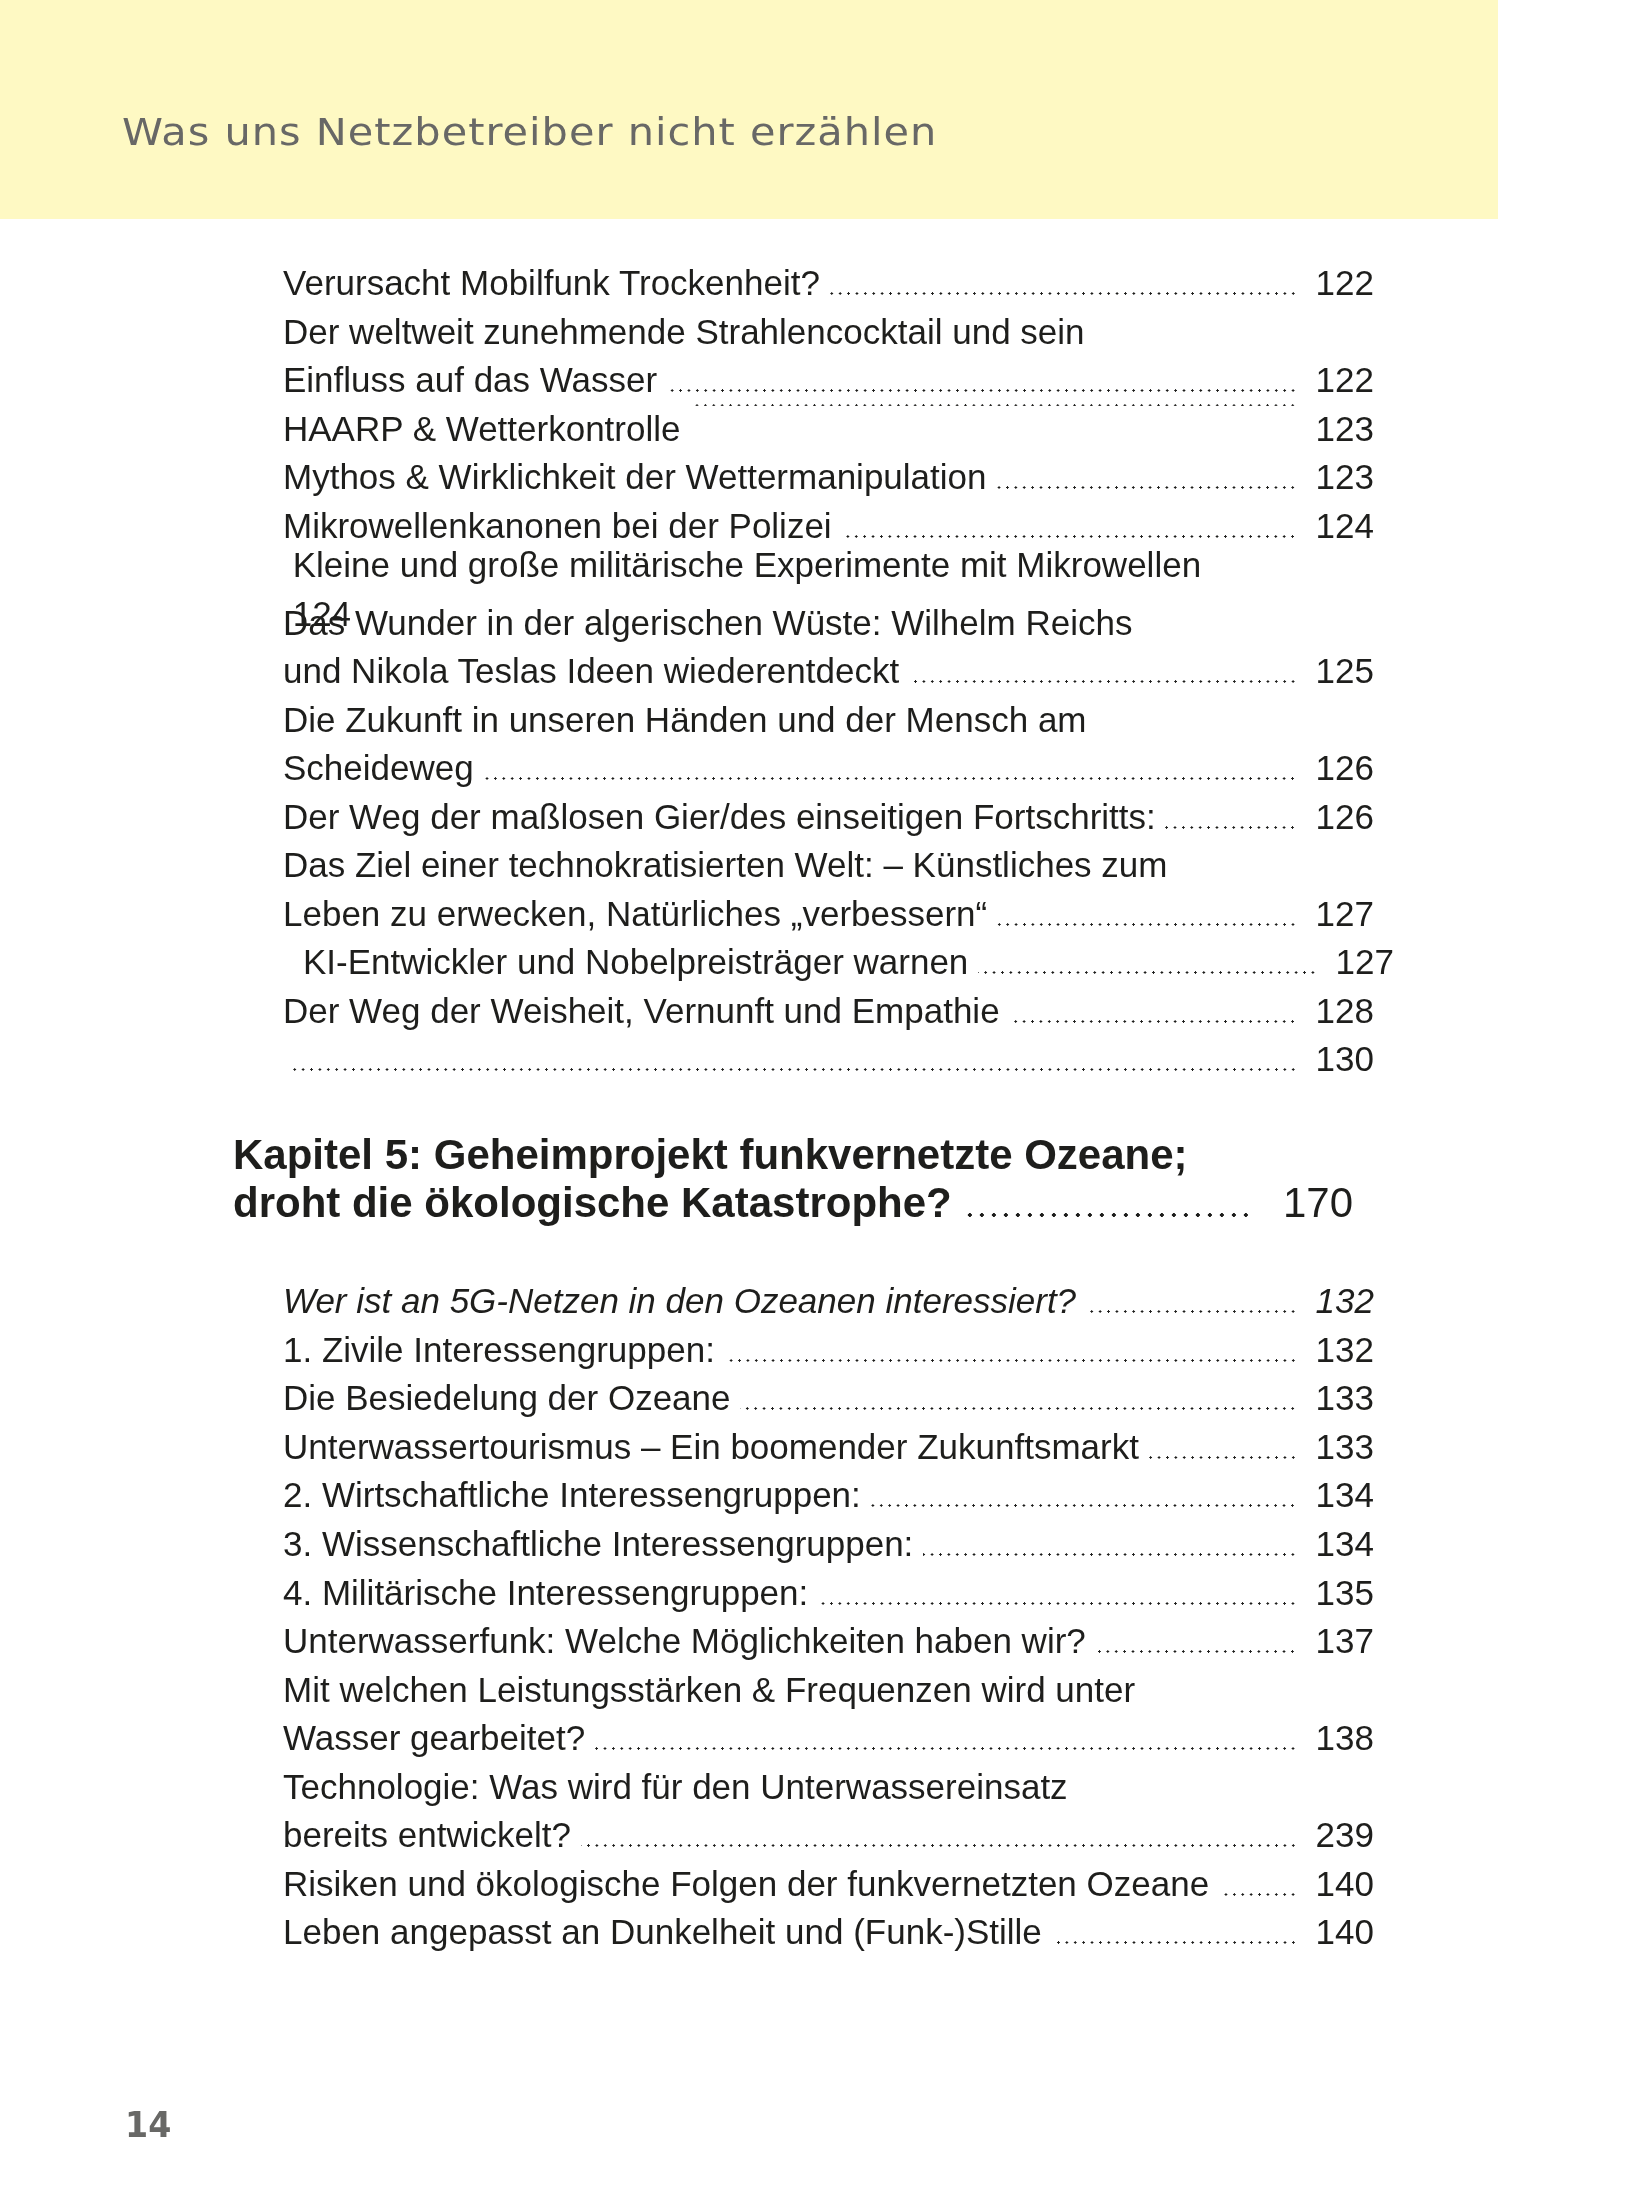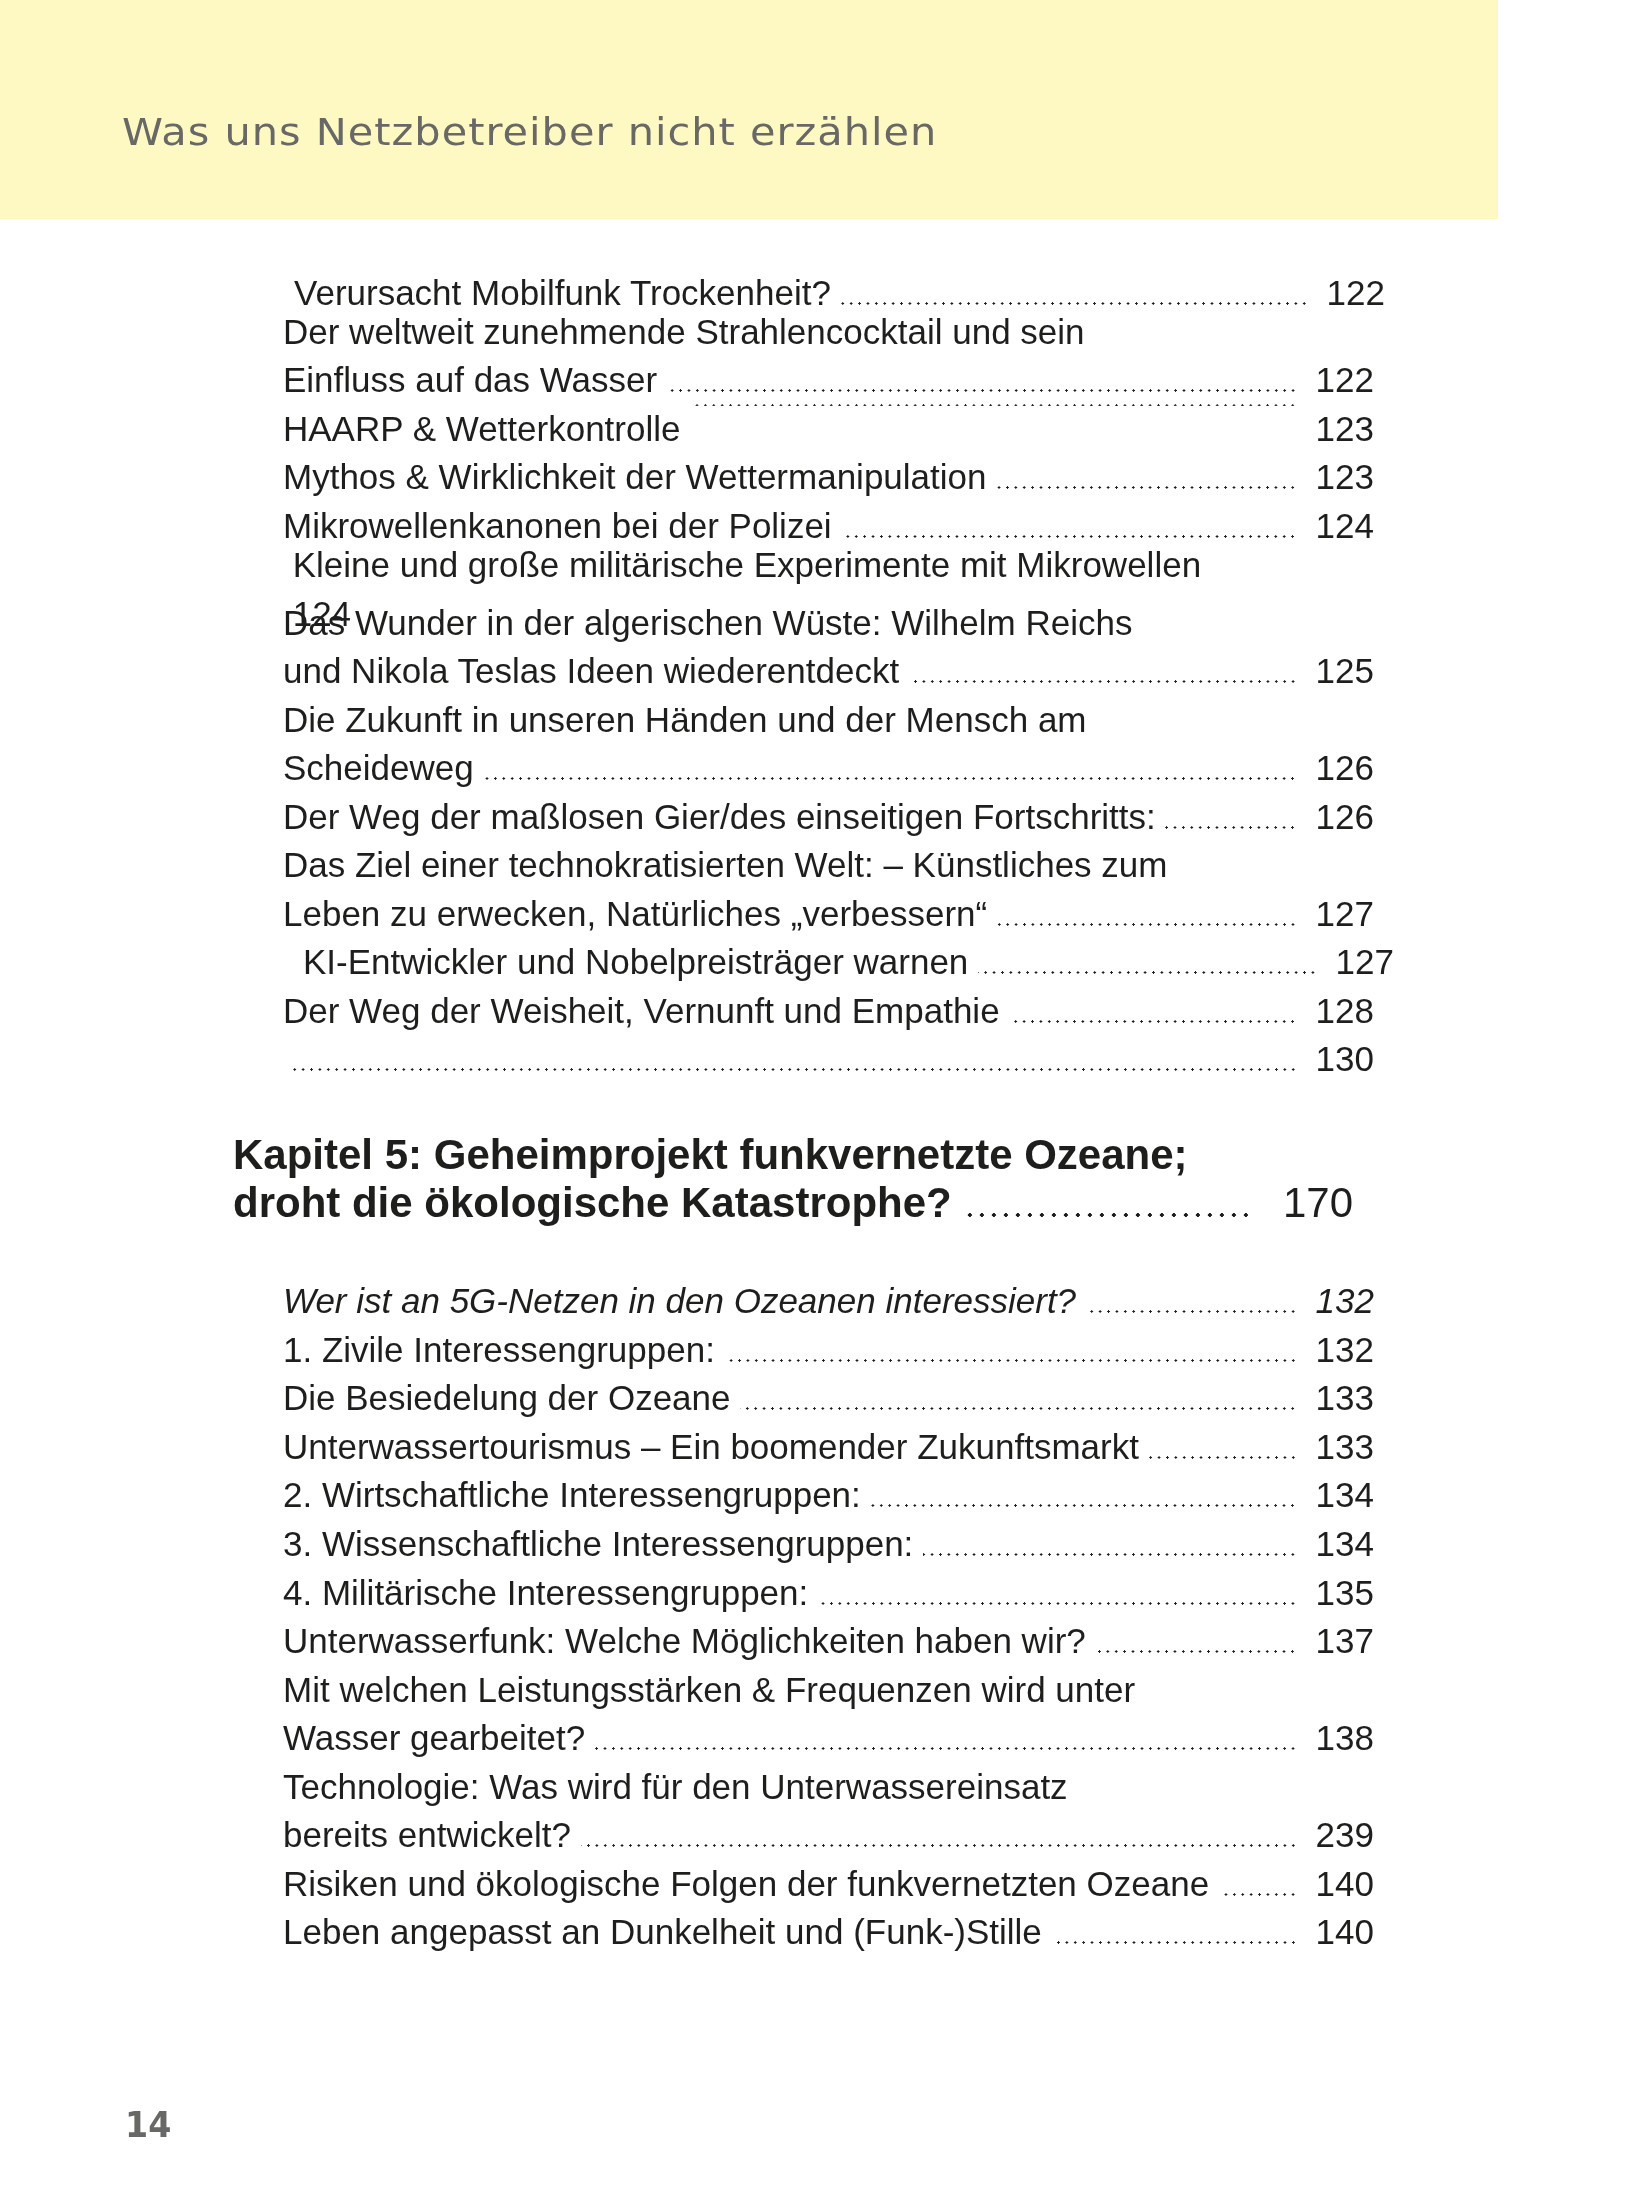--- a/index.html
+++ b/index.html
@@ -63,21 +63,21 @@
 </head>
 <body>
 
 <div class="page">
   <div class="header-band">
     <div class="running-title">Was uns Netzbetreiber nicht erzählen</div>
   </div>
 
   <div class="toc" id="toc">
       <div class="toc-entry">
-        <div class="line" style="top: 268px; margin-left: 11px;">
+        <div class="line" style="top: 258px;">
           <span class="text">Verursacht Mobilfunk Trockenheit?</span>
           <span class="leader"></span>
           <span class="page-num">122</span>
         </div>
       </div>
       <div class="toc-entry">
         <div class="line" style="top: 307px;">
           <span class="text">Der weltweit zunehmende Strahlencocktail und sein</span>
         </div>
         <div class="line" style="top: 355px;">

